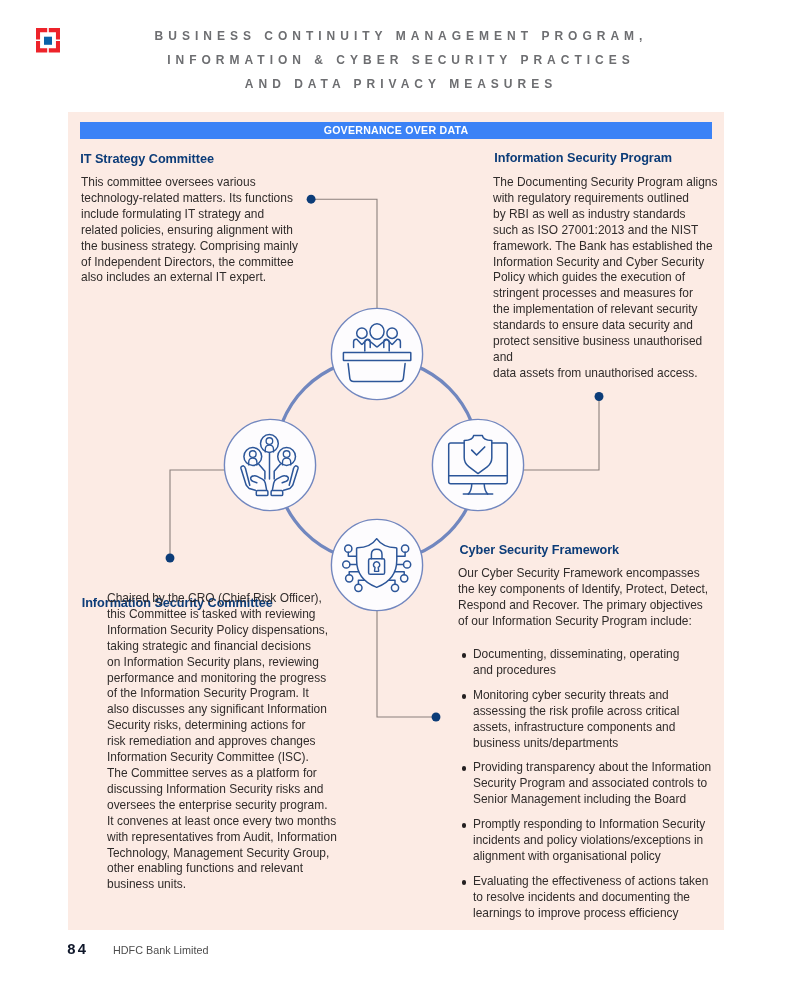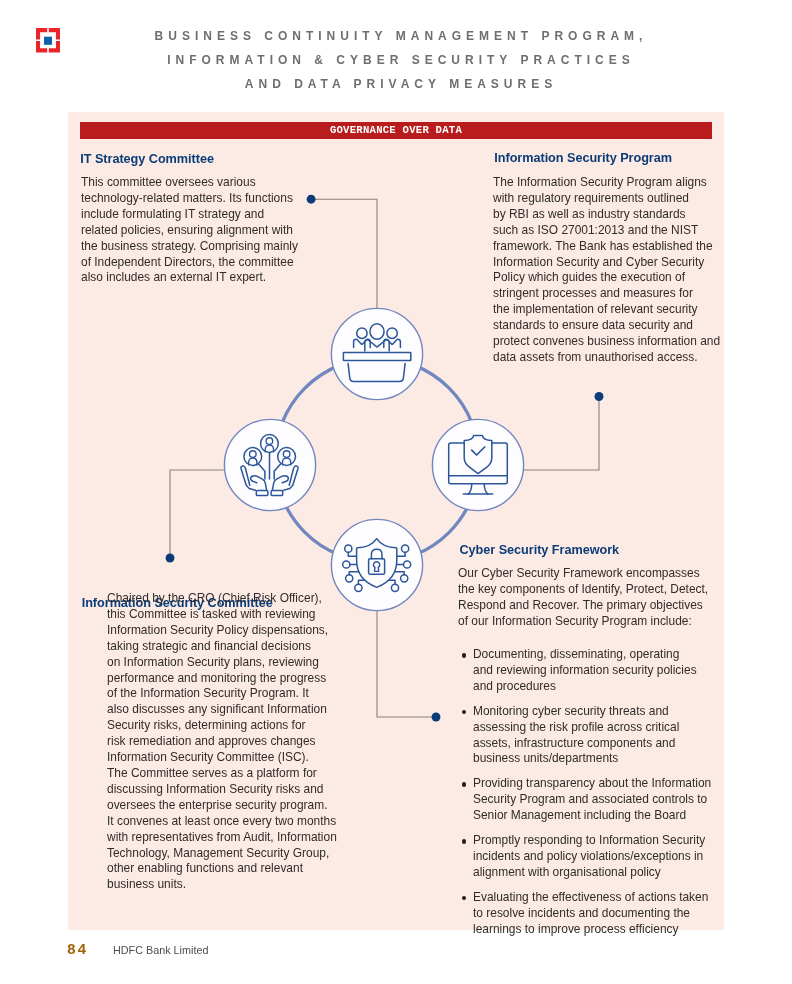--- a/index.html
+++ b/index.html
@@ -11,21 +11,21 @@
 
   
   #logo{position:absolute;left:36.1px;top:28.2px;width:24px;height:24.5px;}
   #title{position:absolute;left:76px;top:23.5px;width:650px;
          text-align:center;color:#6D6E71;font-weight:bold;
          font-size:12px;letter-spacing:5.0px;line-height:24.1px;}
   #title div{white-space:nowrap;}
 
   
   #panel{position:absolute;left:68px;top:112px;width:656px;height:818px;background:#FCEBE4;}
-  #banner{position:absolute;left:79.8px;top:122.4px;width:632.4px;height:16.4px;background:#b91c1c;font-family:Liberation Mono, monospace;}
+  #banner{position:absolute;left:79.8px;top:122.4px;width:632.4px;height:16.4px;background:#3b82f6;}
   #banner span{display:block;text-align:center;color:#ffffff;font-weight:bold;
                font-size:10.6px;letter-spacing:0.25px;line-height:17.1px;}
 
   .h3{position:absolute;color:#0C3C78;font-weight:bold;font-size:12.7px;letter-spacing:-0.05px;}
   .body{position:absolute;color:#302C2B;font-size:11.95px;line-height:15.91px;letter-spacing:0.005px;}
 
   #c1h{left:80.3px;top:151.5px;}
   #c1b{left:81px;top:175px;width:240px;}
   #c2h{left:494.3px;top:151.2px;}
   #c2b{left:493px;top:175px;width:228px;}
@@ -34,21 +34,21 @@
   #c4h{left:459.5px;top:543.0px;text-align:right;}
   #c4b{left:458px;top:566px;width:258px;}
 
   ul.bul{position:absolute;left:458px;top:638px;width:262px;margin:0;padding:0;list-style:none;}
   ul.bul li{position:relative;color:#302C2B;font-size:11.95px;line-height:15.91px;
             padding-left:15.0px;margin-bottom:4.75px;margin-top:9px;}
   ul.bul li::before{content:"";position:absolute;left:3.6px;top:5.9px;width:4.8px;height:4.8px;
                     border-radius:50%;background:#231F20;}
 
   
-  #pgnum{position:absolute;left:67.3px;top:941.3px;color:#a16207;font-weight:bold;
+  #pgnum{position:absolute;left:67.3px;top:941.3px;color:#0f172a;font-weight:bold;
          font-size:14.8px;letter-spacing:2.2px;}
   #entity{position:absolute;left:113.0px;top:943.5px;color:#4D4D4D;font-size:10.8px;}
 
   
   #diag{position:absolute;left:0;top:0;width:792px;height:984px;pointer-events:none;}
 </style>
 </head>
 <body>
 
 <div class="page">
@@ -198,31 +198,31 @@
       <div>technology-related matters. Its functions</div>
       <div>include formulating IT strategy and</div>
       <div>related policies, ensuring alignment with</div>
       <div>the business strategy. Comprising mainly</div>
       <div>of Independent Directors, the committee</div>
       <div>also includes an external IT expert.</div>
     </div>
 
   <div class="h3" id="c2h">Information Security Program</div>
   <div class="body" id="c2b">
-      <div>The Information Security Program aligns</div>
+      <div>The Documenting Security Program aligns</div>
       <div>with regulatory requirements outlined</div>
       <div>by RBI as well as industry standards</div>
       <div>such as ISO 27001:2013 and the NIST</div>
       <div>framework. The Bank has established the</div>
       <div>Information Security and Cyber Security</div>
       <div>Policy which guides the execution of</div>
       <div>stringent processes and measures for</div>
       <div>the implementation of relevant security</div>
       <div>standards to ensure data security and</div>
-      <div>protect convenes business information and</div>
+      <div>protect sensitive business unauthorised and</div>
       <div>data assets from unauthorised access.</div>
     </div>
 
   <div class="h3" id="c3h">Information Security Committee</div>
   <div class="body" id="c3b">
       <div>Chaired by the CRO (Chief Risk Officer),</div>
       <div>this Committee is tasked with reviewing</div>
       <div>Information Security Policy dispensations,</div>
       <div>taking strategic and financial decisions</div>
       <div>on Information Security plans, reviewing</div>
@@ -246,21 +246,20 @@
   <div class="body" id="c4b">
       <div>Our Cyber Security Framework encompasses</div>
       <div>the key components of Identify, Protect, Detect,</div>
       <div>Respond and Recover. The primary objectives</div>
       <div>of our Information Security Program include:</div>
     </div>
 
   <ul class="bul" id="c4l">
       <li>
         <div>Documenting, disseminating, operating</div>
-        <div>and reviewing information security policies</div>
         <div>and procedures</div>
       </li>
       <li>
         <div>Monitoring cyber security threats and</div>
         <div>assessing the risk profile across critical</div>
         <div>assets, infrastructure components and</div>
         <div>business units/departments</div>
       </li>
       <li>
         <div>Providing transparency about the Information</div>

